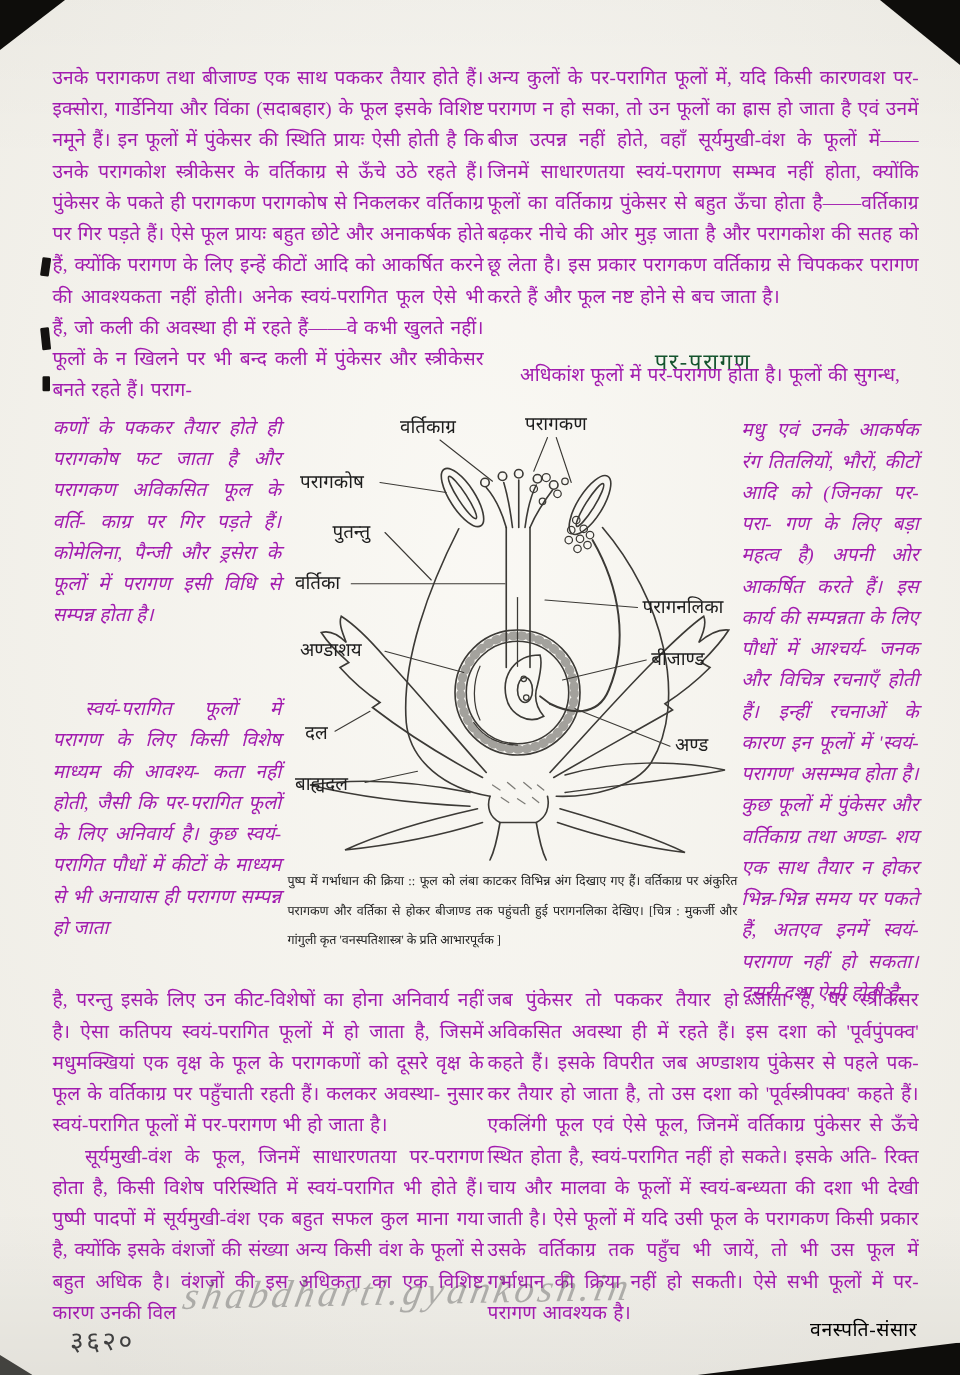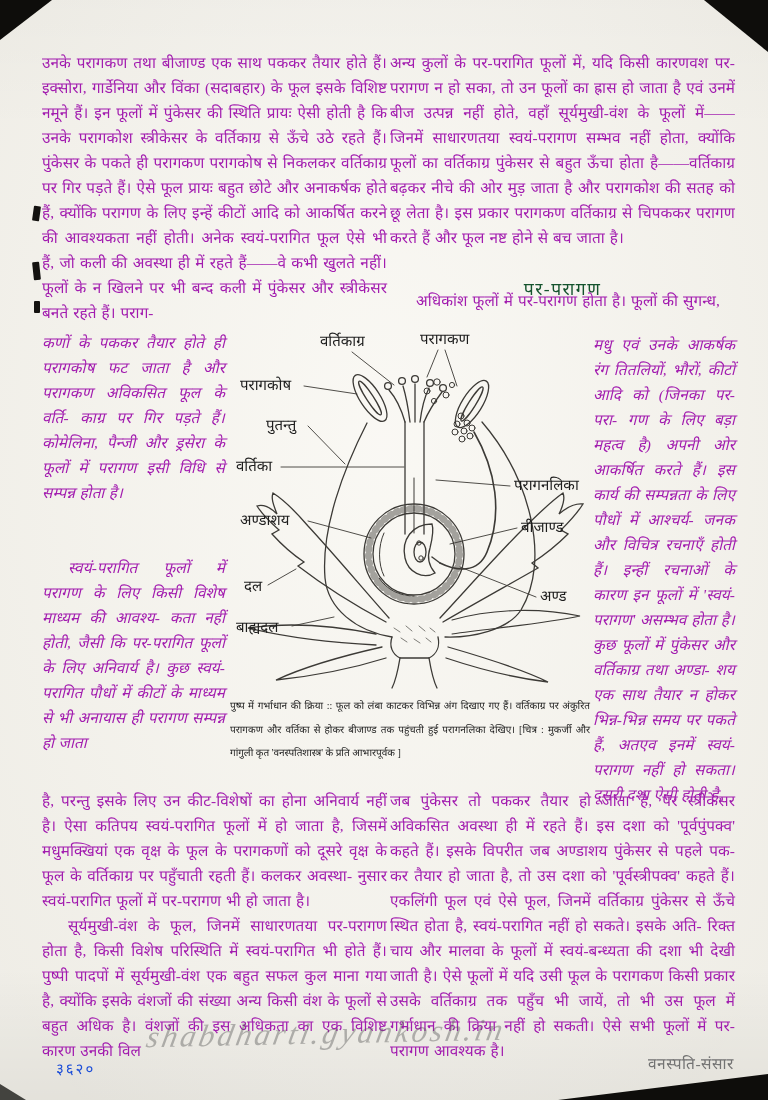--- a/index.html
+++ b/index.html
@@ -29,22 +29,22 @@
   .heading{
     position:absolute;
     font-size:17.5px;letter-spacing:1.5px;
     text-align:center;color:#14532d;
   }
   .caption{
     position:absolute;
     font-size:10px;line-height:23.5px;
     text-align:justify;color:#222;
   }
-  .footer-num{position:absolute;font-size:15px;color:#1d4ed8;letter-spacing:2px;}
-  .footer-title{position:absolute;font-size:15.5px;color:#737373;letter-spacing:.5px;}
+  .footer-num{position:absolute;font-size:21px;color:#404040;letter-spacing:2px;}
+  .footer-title{position:absolute;font-size:15.5px;color:#000000;letter-spacing:.5px;}
   .watermark{
     position:absolute;left:148px;top:1014px;width:500px;
     font-size:31px;font-style:italic;
     font-family:"Liberation Serif","DejaVu Serif",serif;
     color:rgba(85,85,85,.42);
     letter-spacing:3px;
     transform:skewX(-12deg) rotate(-1.2deg);
     white-space:nowrap;
   }
   .corner{position:absolute;background:#0e0d0b;}

